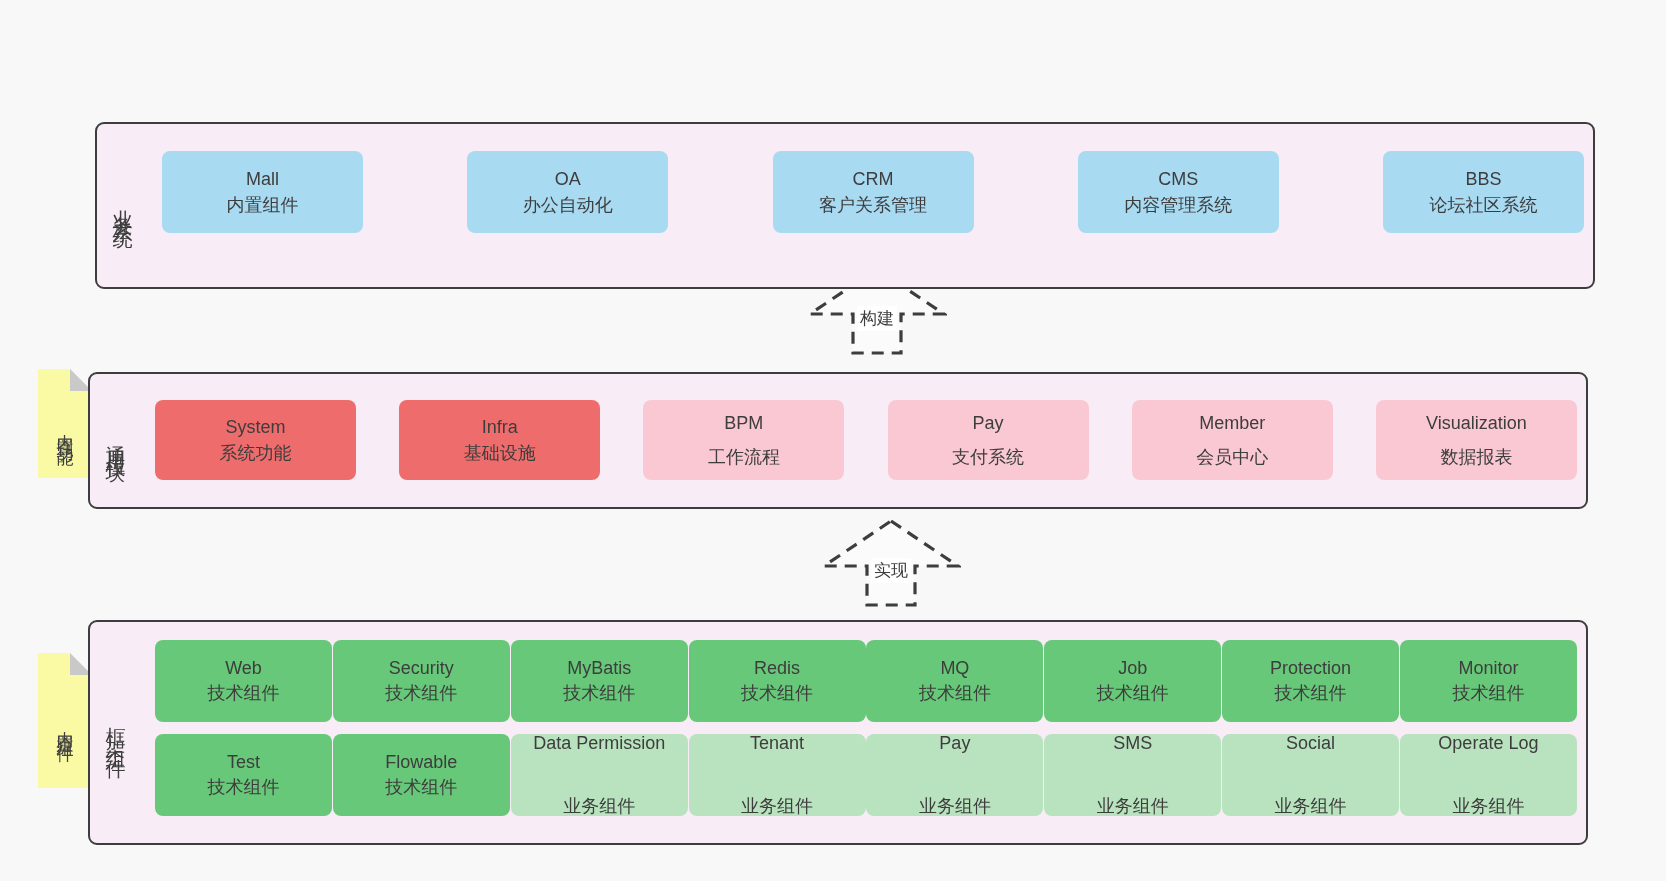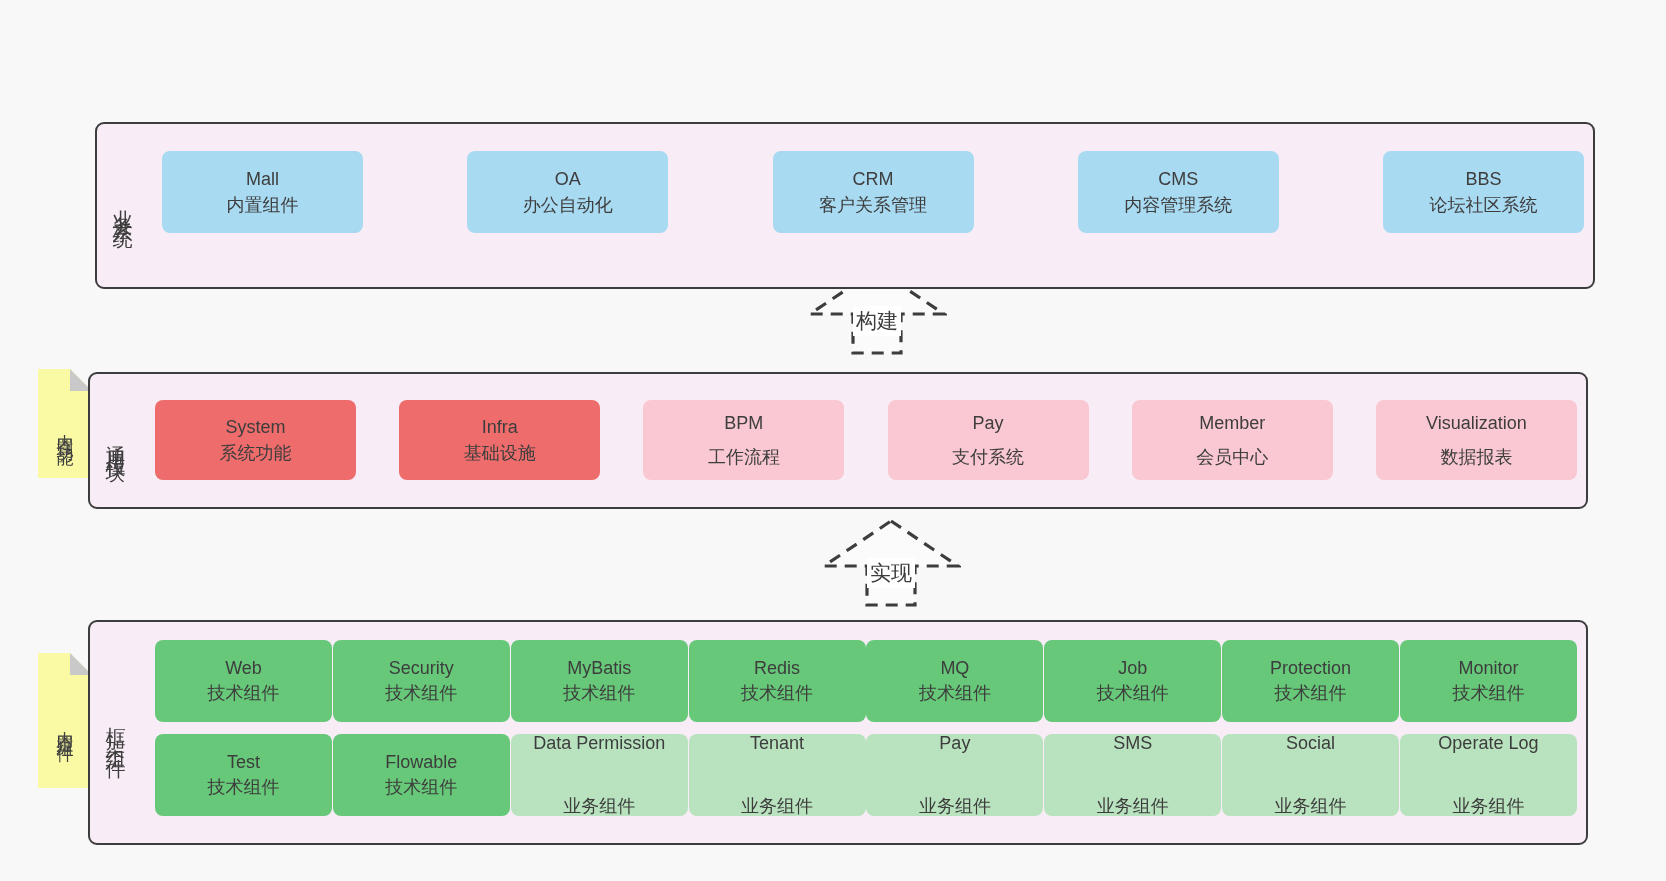--- a/index.html
+++ b/index.html
@@ -120,21 +120,21 @@
   .arrow-1{left:807px;top:266px;}
   .arrow-2{left:821px;top:518px;}
   .arrow svg{display:block;width:140px;height:90px;}
   .arrow-label{
     position:absolute;
     left:50%;
     top:40px;
     transform:translateX(-50%);
     background:#ffffff;
     padding:1px 3px;
-    font-size:21px;
+    font-size:17px;
     white-space:nowrap;
   }
 </style>
 </head>
 <body>
 
 <div class="sticky sticky-common">
   <span class="sticky-text">内置功能</span>
 </div>
 <div class="sticky sticky-framework">

